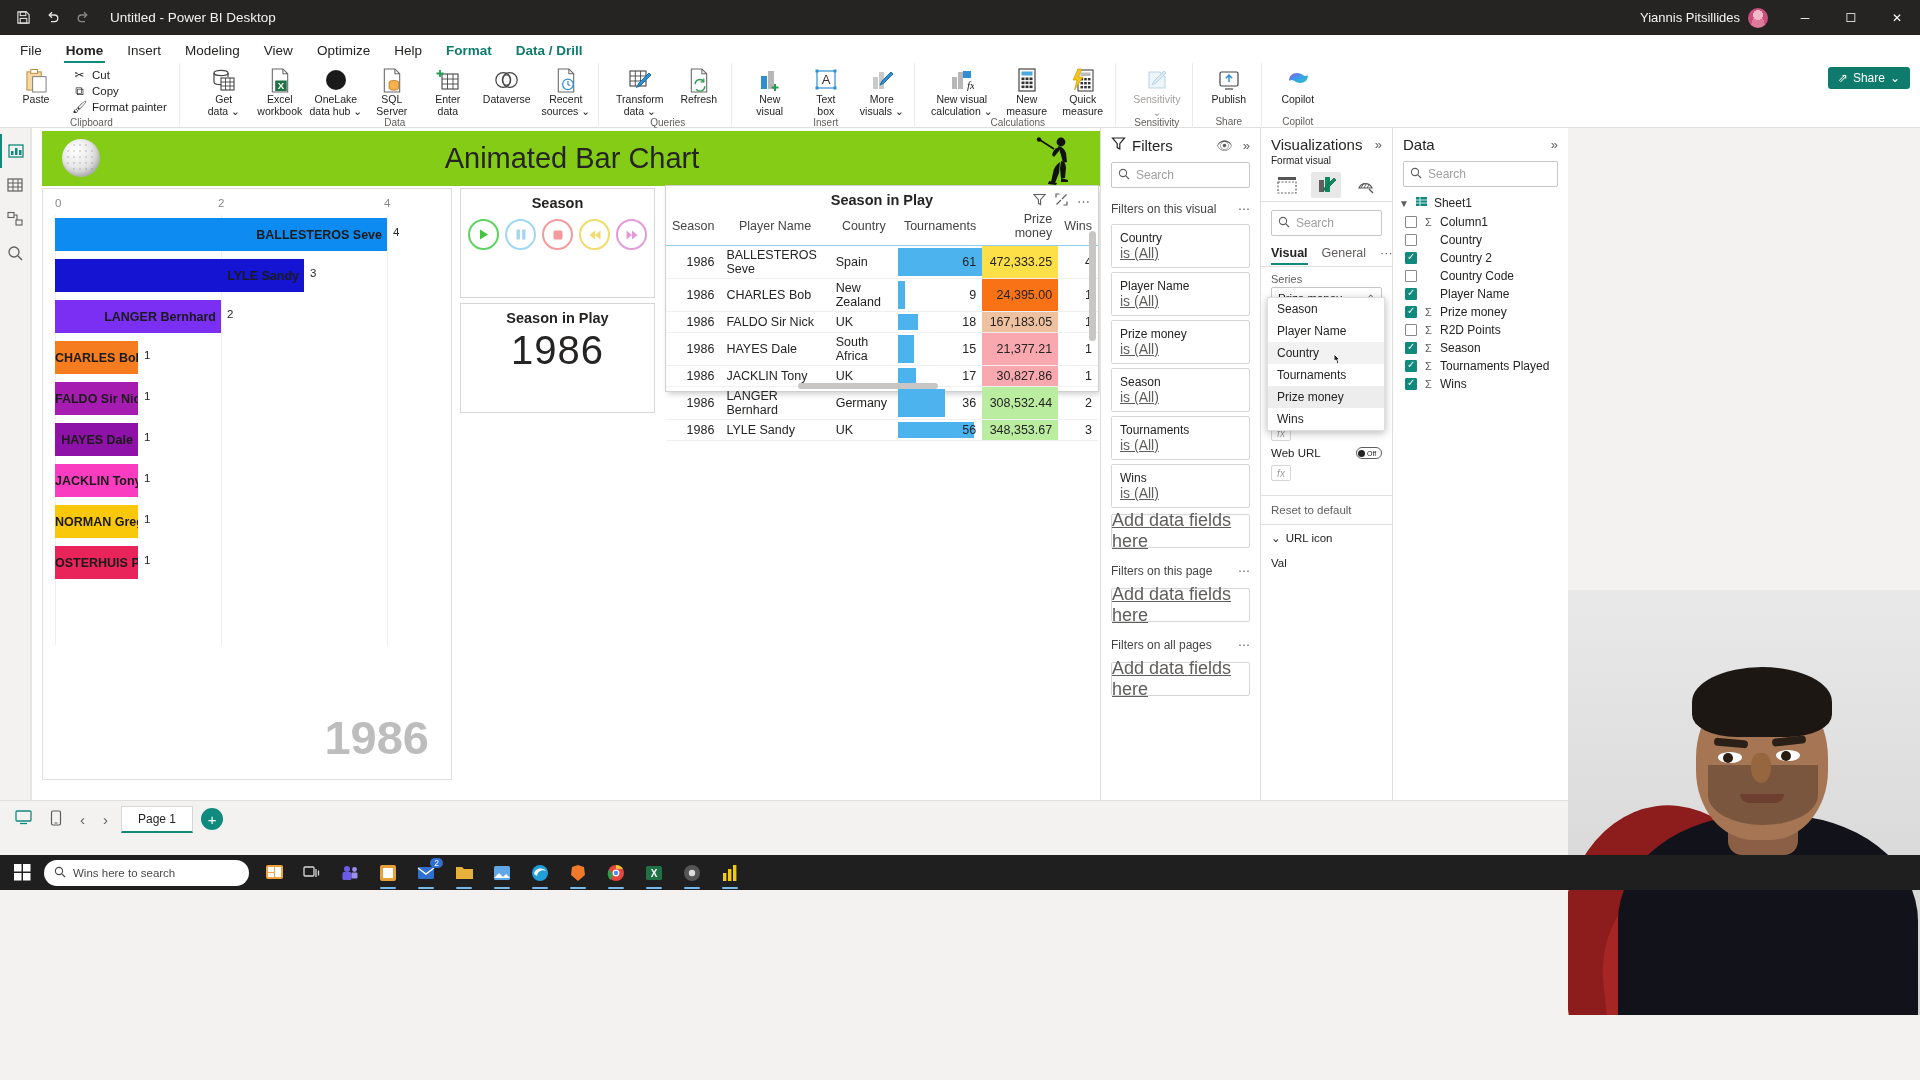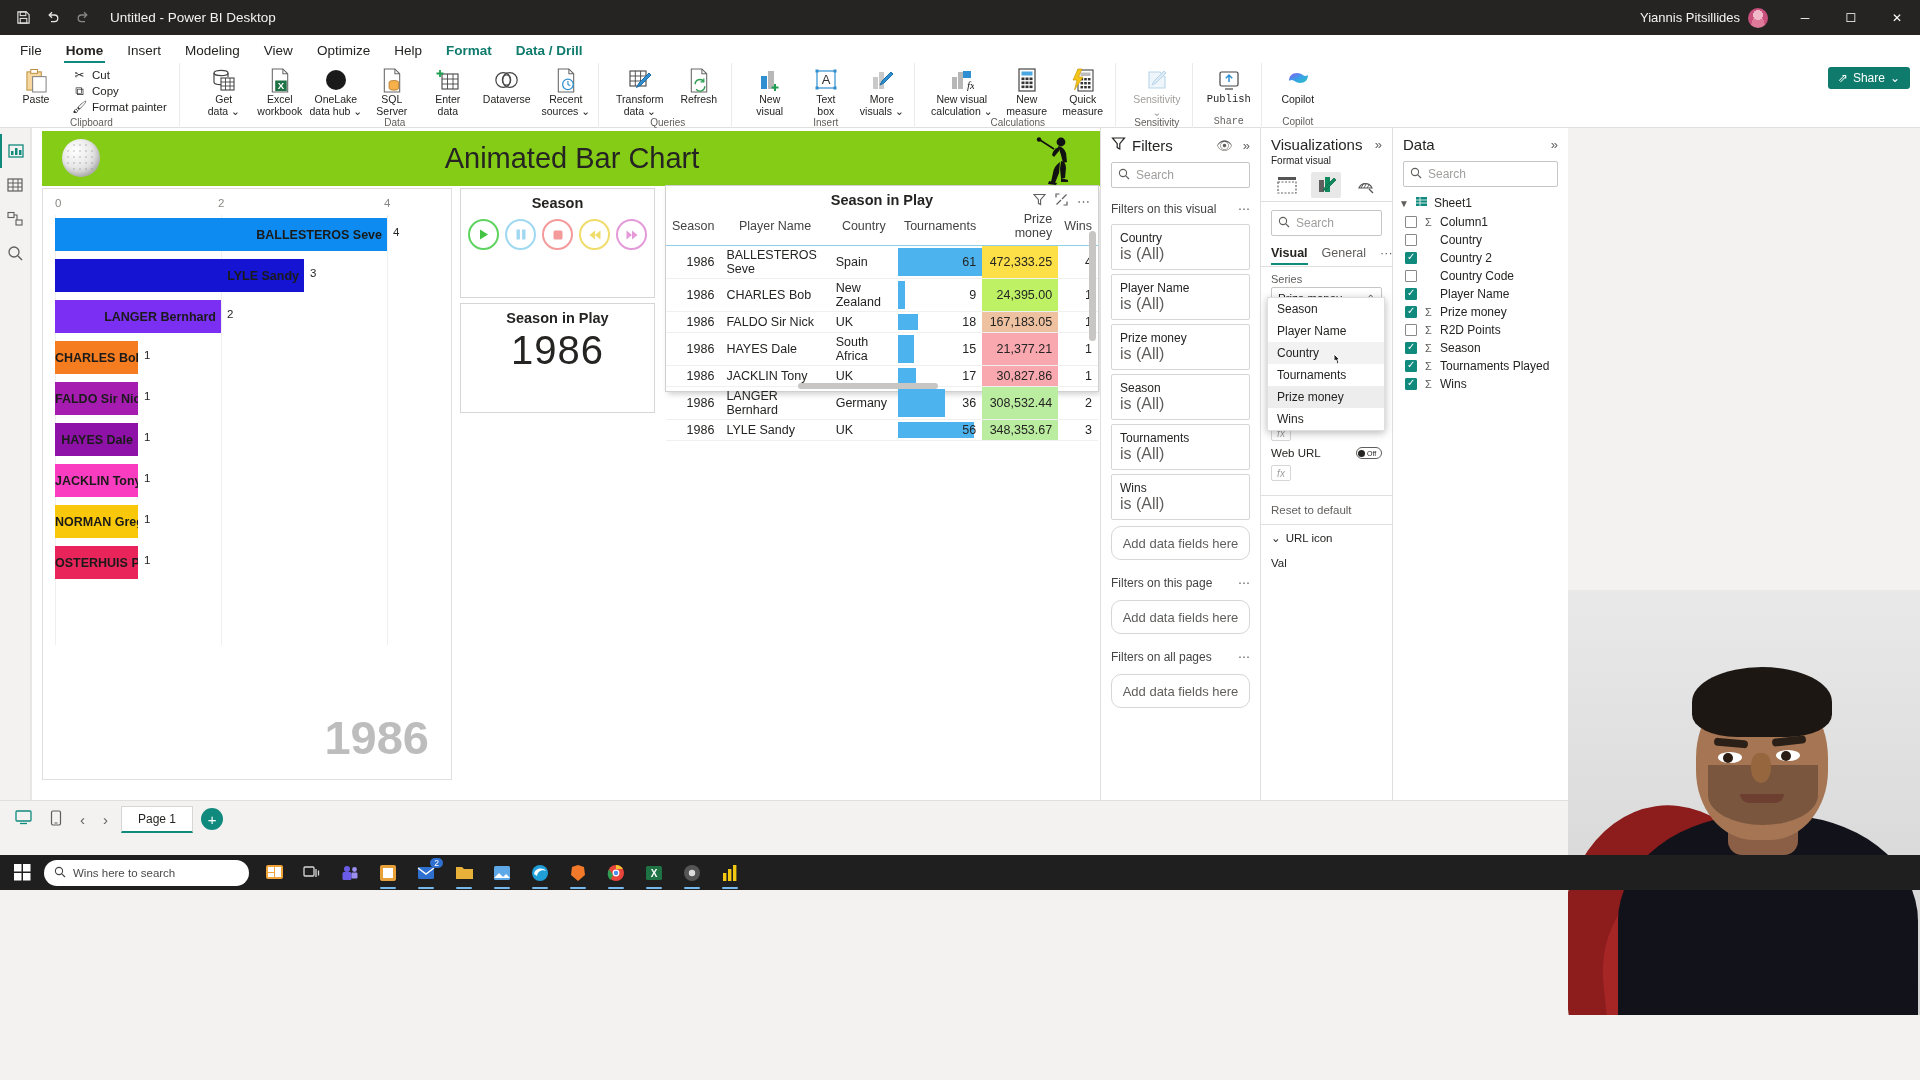--- a/index.html
+++ b/index.html
@@ -126,23 +126,23 @@
   .pane-hdr { display:flex; align-items:center; padding:8px 10px 4px 10px; }
   .pane-hdr .t { font-size:15px; color:#252423; }
   .pane-hdr .sp { flex:1; }
   .pane-hdr .ic { color:#605e5c; font-size:13px; margin-left:10px; }
   .search-box { margin:4px 10px; height:26px; border:1px solid #c8c6c4; border-radius:2px;
                 display:flex; align-items:center; padding:0 6px; gap:6px; background:#fff; font-size:12px; color:#a19f9d; }
   .f-sect { font-size:12px; color:#444; padding:10px 10px 4px 10px; display:flex; }
   .f-sect .dots { margin-left:auto; color:#605e5c; }
   .f-card { margin:4px 10px; border:1px solid #d6d6d6; border-radius:2px; background:#fff; padding:6px 8px; }
   .f-card .n { font-size:12px; color:#252423; }
-  .f-card .v { font-size:16px; color:#605e5c; }
-  .f-drop { margin:6px 10px; border:1px solid #d6d6d6; border-radius:10px; background:#fff;
-            height:34px; display:flex; align-items:center; justify-content:center; font-size:13px; color:#605e5c; }
+  .f-card .v { font-size:14px; color:#605e5c;text-decoration:underline; }
+  .f-drop { margin:6px 10px; border:1px solid #d6d6d6; border-radius:2px; background:#fff;
+            height:34px; display:flex; align-items:center; justify-content:center; font-size:18px; color:#605e5c;text-decoration:underline; }
 
   
   .viz { left:1260px; width:132px; background:#fff; }
   .viz-sub { font-size:10px; color:#252423; padding:0 10px 4px 10px; }
   .viz-tabs { display:flex; justify-content:space-around; padding:2px 6px 4px 6px; position:relative; }
   .viz-tab { width:30px; height:26px; display:flex; align-items:center; justify-content:center; border-radius:2px; }
   .viz-tab.sel { background:#e8e8e8; }
   .viz-tabs:after { content:""; position:absolute; left:0; right:0; bottom:0; border-bottom:1px solid #e1dfdd; }
   .vt-row { display:flex; align-items:center; gap:14px; padding:6px 10px 2px 10px; border-bottom:1px solid #e1dfdd; }
   .vt { font-size:12.5px; color:#605e5c; padding-bottom:4px; position:relative; }
@@ -504,21 +504,21 @@
                 <path d="M19 3 9 13l-2 4 4-2L21 5z" fill="#dceaf5" stroke="#b9d5ea" stroke-width="1"></path>
               </svg>
           </span>
           <span class="lbl">Sensitivity</span>
           <span class="lbl">⌄</span>
         </div>
       </div>
       <div class="rgroup-label">Sensitivity</div>
     </div>
 
-    <div class="rgroup" style="padding-left:8px;font-family:Liberation Mono, monospace;">
+    <div class="rgroup" style="padding-left:8px;">
       <div class="rgroup-items">
         <div class="rbtn">
           <span class="glyph">
             <svg width="24" height="24" viewBox="0 0 24 24">
                 <rect x="3" y="4" width="18" height="14" rx="1.5" fill="none" stroke="#444" stroke-width="1.2"></rect>
                 <path d="M12 14V7M8.8 10.2 12 7l3.2 3.2" stroke="#2f8fd0" stroke-width="1.5" fill="none"></path>
                 <path d="M8 21h8" stroke="#444" stroke-width="1.2"></path>
               </svg>
           </span>
           <span class="lbl">Publish</span>
@@ -747,21 +747,21 @@
                 <td>Spain</td>
                 <td class="barcell ta-r"><div class="fillbar" style="width: 100%;"></div><span>61</span></td>
                 <td class="ta-r" style="background:#fde047">472,333.25</td>
                 <td class="ta-r">4</td>
               </tr>
               <tr>
                 <td class="ta-r">1986</td>
                 <td>CHARLES Bob</td>
                 <td>New Zealand</td>
                 <td class="barcell ta-r"><div class="fillbar" style="width: 8%;"></div><span>9</span></td>
-                <td class="ta-r" style="background:#bef264">24,395.00</td>
+                <td class="ta-r" style="background:#f97316">24,395.00</td>
                 <td class="ta-r">1</td>
               </tr>
               <tr>
                 <td class="ta-r">1986</td>
                 <td>FALDO Sir Nick</td>
                 <td>UK</td>
                 <td class="barcell ta-r"><div class="fillbar" style="width: 24%;"></div><span>18</span></td>
                 <td class="ta-r" style="background:#eec2a0">167,183.05</td>
                 <td class="ta-r">1</td>
               </tr>

